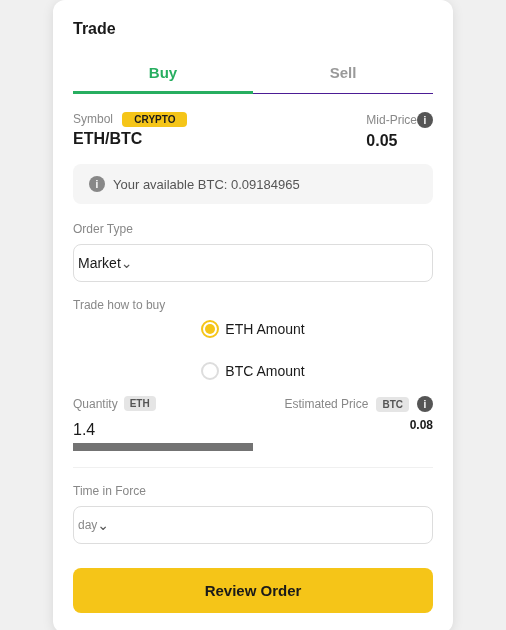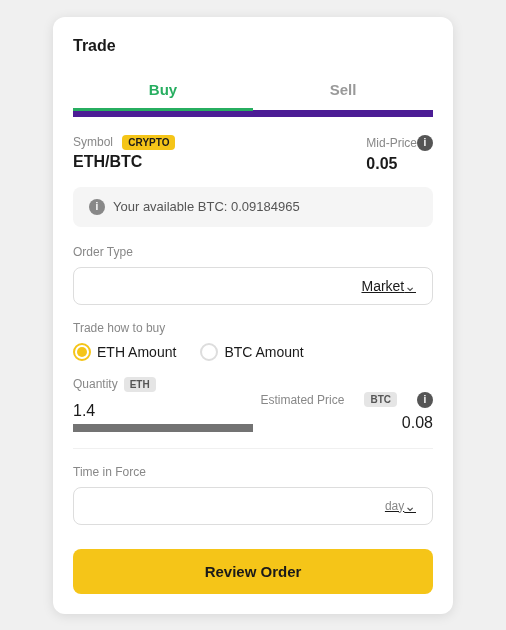--- a/index.html
+++ b/index.html
@@ -19,21 +19,21 @@
       box-shadow: 0 2px 12px rgba(0,0,0,0.1);
     }
     .card-title {
       font-size: 16px;
       font-weight: 700;
       color: #1a1a1a;
       margin-bottom: 16px;
     }
     .tabs {
       display: flex;
-      border-bottom: 7px solid #4c1d95;
+      border-bottom: 1px solid #4c1d95;
       margin-bottom: 18px;
     }
     .tab {
       flex: 1;
       text-align: center;
       padding: 10px 0;
       font-size: 15px;
       font-weight: 600;
       cursor: pointer;
       color: #999;
@@ -58,21 +58,21 @@
     .symbol-value {
       font-size: 16px;
       font-weight: 700;
       color: #1a1a1a;
     }
     .crypto-badge {
       background: #f5c518;
       color: #1a1a1a;
       font-size: 10px;
       font-weight: 700;
-      padding: 2px 6px;
+      padding: 2px 12px;
       border-radius: 4px;
       margin-left: 6px;
       vertical-align: middle;
     }
     .mid-price-label {
       font-size: 12px;
       color: #888;
       margin-bottom: 4px;
       display: flex;
       align-items: center;
@@ -111,39 +111,39 @@
       flex-shrink: 0;
     }
     .section-label {
       font-size: 12px;
       color: #888;
       margin-bottom: 8px;
     }
     .dropdown {
       border: 1px solid #ddd;
       border-radius: 8px;
-      padding: 10px 16px;
-      display: flex;
-      justify-content: flex-end;
+      padding: 10px 4px;
+      display: flex;
+      justify-content: flex-start;
       align-items: center;
       cursor: pointer;
       margin-bottom: 16px;
       font-size: 14px;
       color: #1a1a1a;
-      text-decoration: underline;
     }
     .chevron-icon {
       font-size: 14px;
       color: #555;
     }
     .radio-group {
       display: flex;
       gap: 24px;
       margin-bottom: 16px;
       align-items: center;
+      flex-direction: column;
     }
     .radio-option {
       display: flex;
       align-items: center;
       gap: 6px;
       font-size: 14px;
       color: #1a1a1a;
       cursor: pointer;
     }
     .radio-circle {
@@ -162,21 +162,21 @@
     .radio-circle.selected::after {
       content: '';
       width: 10px;
       height: 10px;
       border-radius: 50%;
       background: #f5c518;
     }
     .quantity-row {
       display: flex;
       justify-content: space-between;
-      align-items: flex-end;
+      align-items: flex-start;
       margin-bottom: 6px;
     }
     .qty-section {
       flex: 1;
     }
     .qty-label-row {
       display: flex;
       align-items: center;
       gap: 6px;
       margin-bottom: 6px;
@@ -205,30 +205,30 @@
       background: transparent;
     }
     .est-section {
       text-align: right;
       flex: 1;
     }
     .est-label-row {
       display: flex;
       align-items: center;
       justify-content: flex-end;
-      gap: 20px;
+      gap: 8px;
       margin-bottom: 6px;
     }
     .est-label {
       font-size: 12px;
       color: #888;
     }
     .est-value {
-      font-size: 16px;
-      font-weight: 400;
+      font-size: 12px;
+      font-weight: 700;
       color: #1a1a1a;
     }
     .divider {
       height: 1px;
       background: #f0f0f0;
       margin: 16px 0;
     }
     .review-btn {
       width: 100%;
       background: #f5c518;

